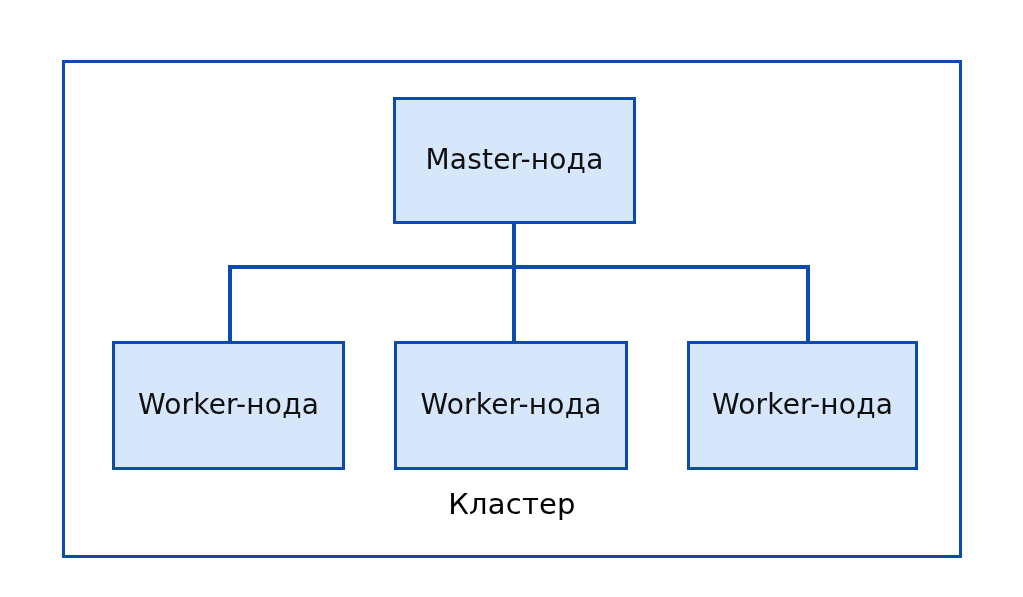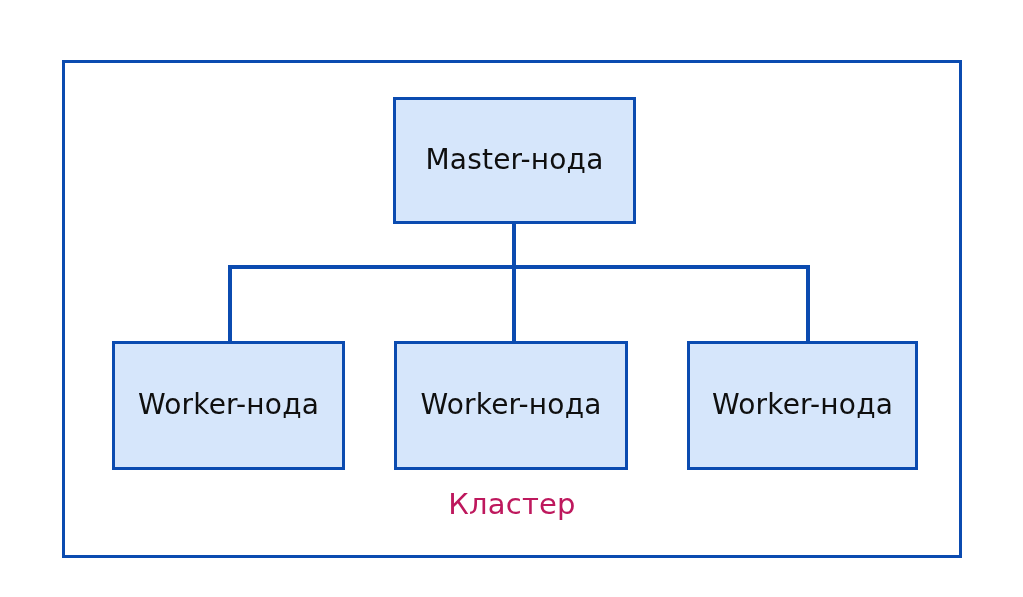--- a/index.html
+++ b/index.html
@@ -146,15 +146,15 @@
   </div>
 
   <div class="node node-worker-2" style="background: rgb(214, 230, 251); border-color: rgb(11, 75, 176);">
     <span class="node-label" style="color: rgb(15, 15, 15);">Worker-нода</span>
   </div>
 
   <div class="node node-worker-3" style="background: rgb(214, 230, 251); border-color: rgb(11, 75, 176);">
     <span class="node-label" style="color: rgb(15, 15, 15);">Worker-нода</span>
   </div>
 
-  <div class="cluster-caption" style="color: #be185d; text-align: center;">Кластер</div>
+  <div class="cluster-caption" style="color: #000000; text-align: center;">Кластер</div>
 
 </div>
 
 </body></html>

